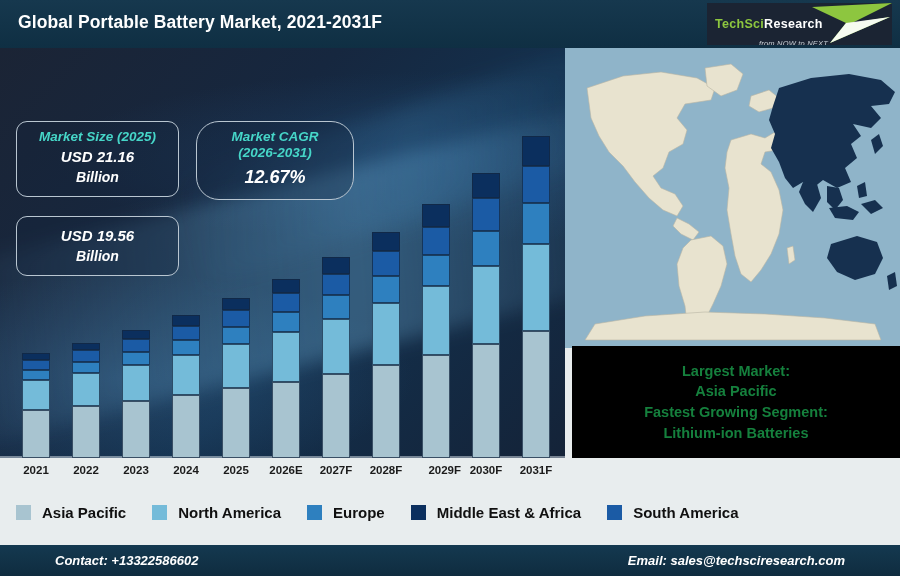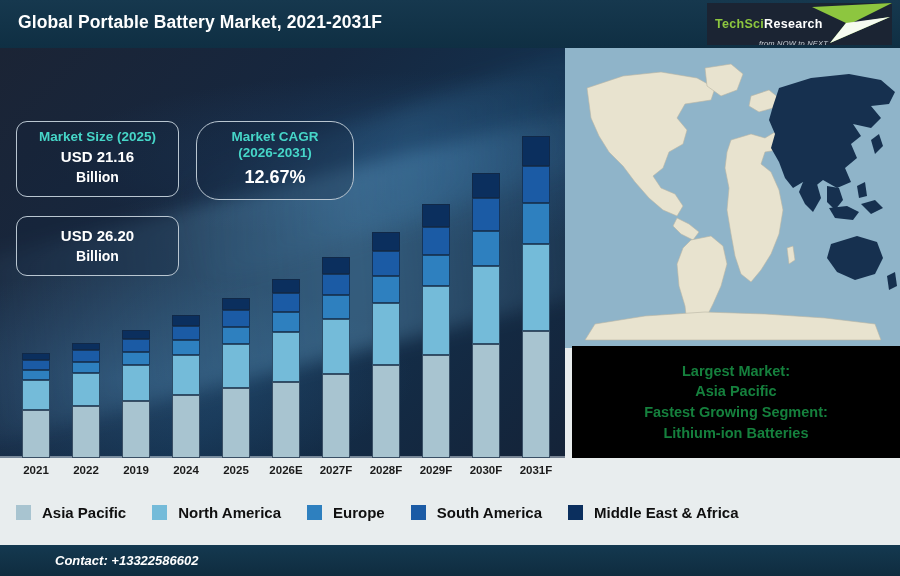--- a/index.html
+++ b/index.html
@@ -49,20 +49,21 @@
 
   
   .chart-panel {
     position: absolute; left: 0; top: 48px; width: 565px; height: 410px;
     background: #16233a;
     background:
       radial-gradient(ellipse 420px 150px at 120px 330px, rgba(70,130,180,.30) 0%, rgba(70,130,180,0) 70%),
       radial-gradient(ellipse 520px 120px at 430px 110px, rgba(40,90,140,.35) 0%, rgba(40,90,140,0) 72%),
       linear-gradient(135deg, #1b2435 0%, #16273f 35%, #13304d 60%, #142338 100%);
     overflow: hidden;
+    font-style: italic;
   }
   .swoosh {
     position: absolute; left: -60px; top: 130px;
     width: 760px; height: 180px;
     background: linear-gradient(100deg, rgba(90,160,205,0) 0%, rgba(110,175,215,.28) 38%, rgba(120,185,225,.33) 55%, rgba(90,160,205,0) 92%);
     transform: rotate(-14deg);
     filter: blur(9px);
   }
   .swoosh2 {
     position: absolute; left: 180px; top: 60px;
@@ -274,35 +275,35 @@
       <div class="kpi-unit">Billion</div>
     </div>
 
     <div class="kpi" id="kpi-cagr">
       <div class="kpi-title">Market CAGR</div>
       <div class="kpi-title">(2026-2031)</div>
       <div class="kpi-value">12.67%</div>
     </div>
 
     <div class="kpi" id="kpi-size-2031">
-      <div class="kpi-value">USD 26.20</div>
+      <div class="kpi-value">USD 19.56</div>
       <div class="kpi-unit">Billion</div>
     </div>
   </div>
 
   <div class="xaxis" id="xaxis">
       <div class="xtick" style="left: 11px;">2021</div>
       <div class="xtick" style="left: 61px;">2022</div>
-      <div class="xtick" style="left: 111px;">2019</div>
+      <div class="xtick" style="left: 111px;">2023</div>
       <div class="xtick" style="left: 161px;">2024</div>
       <div class="xtick" style="left: 211px;">2025</div>
       <div class="xtick" style="left: 261px;">2026E</div>
       <div class="xtick" style="left: 311px;">2027F</div>
       <div class="xtick" style="left: 361px;">2028F</div>
-      <div class="xtick" style="left: 411px;">2029F</div>
+      <div class="xtick" style="left: 411px; text-align: right;">2029F</div>
       <div class="xtick" style="left: 461px;">2030F</div>
       <div class="xtick" style="left: 511px;">2031F</div>
     </div>
 
   <div class="map-wrap">
     <svg viewBox="0 0 335 300">
       <rect x="0" y="0" width="335" height="300" fill="#8fb4c9"></rect>
       <g fill="#e8e3cf" stroke="#b9b6a4" stroke-width="0.6">
 
         <path d="M22,40 L58,28 L96,24 L132,30 L150,40 L146,52 L120,56 L112,70 L122,82 L118,96 L104,104
@@ -365,26 +366,27 @@
       </div>
       <div class="legend-item">
         <span class="legend-swatch" style="background: rgb(116, 187, 217);"></span>
         <span class="legend-label">North America</span>
       </div>
       <div class="legend-item">
         <span class="legend-swatch" style="background: rgb(46, 128, 191);"></span>
         <span class="legend-label">Europe</span>
       </div>
       <div class="legend-item">
+        <span class="legend-swatch" style="background: rgb(11, 47, 94);"></span>
+        <span class="legend-label">Middle East &amp; Africa</span>
+      </div>
+      <div class="legend-item">
         <span class="legend-swatch" style="background: rgb(27, 91, 165);"></span>
         <span class="legend-label">South America</span>
       </div>
-      <div class="legend-item">
-        <span class="legend-swatch" style="background: rgb(11, 47, 94);"></span>
-        <span class="legend-label">Middle East &amp; Africa</span>
-      </div>
     </div>
 
   <div class="footer">
     <div class="footer-left">Contact: +13322586602</div>
+    <div class="footer-right">Email: sales@techsciresearch.com</div>
   </div>
 
 </div>
 
 </body></html>

